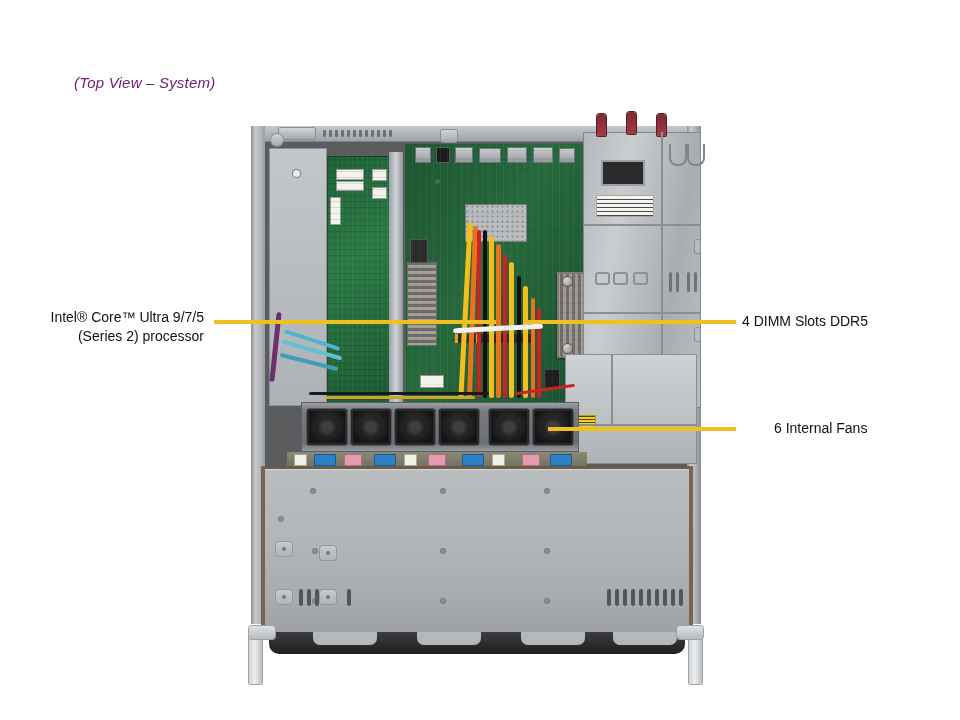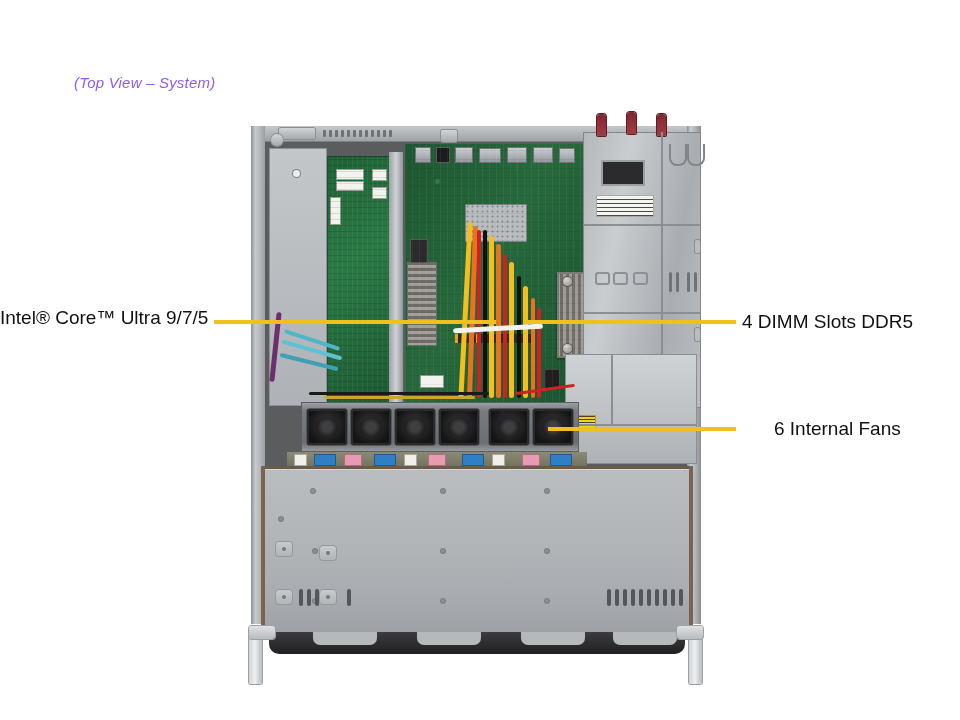--- a/index.html
+++ b/index.html
@@ -9,26 +9,26 @@
     background:#ffffff;
     font-family:"Liberation Sans", sans-serif;
     overflow:hidden;
     position:relative;
   }
   #stage{position:absolute;left:0;top:0;width:960px;height:720px;}
 
   
   .caption{
     position:absolute;left:74px;top:74px;
-    font-size:15px;font-style:italic;color:#8b5cf6;
+    font-size:15px;font-style:italic;color:#701a75;
     letter-spacing:.2px;white-space:nowrap;
   }
 
   
-  .callout{position:absolute;font-size:19px;color:#111;line-height:19px;white-space:nowrap;}
+  .callout{position:absolute;font-size:14px;color:#111;line-height:19px;white-space:nowrap;}
   .callout.left{text-align:right;}
   .callout.right{text-align:left;}
 
   .leader{position:absolute;background:#f0c01e;height:4px;border-radius:0;}
 
   
   .chassis{
     position:absolute;left:251px;top:126px;width:450px;height:516px;
   }
 
@@ -437,20 +437,21 @@
     <div class="ear" style="left:438px;top:506px;"></div>
     <div class="ear-hook" style="left:426px;top:500px;"></div>
   </div>
 
   <div class="leader" style="left:214px;top:320px;width:282px;"></div>
   <div class="leader" style="left:528px;top:320px;width:208px;"></div>
   <div class="leader" style="left:548px;top:427px;width:188px;"></div>
 
   <div class="callout left" style="left:0px;top:308px;width:204px;">
     <div>Intel® Core™ Ultra 9/7/5</div>
+    <div>(Series 2) processor</div>
   </div>
 
   <div class="callout right" style="left:742px;top:312px;">
     <div>4 DIMM Slots DDR5</div>
   </div>
 
   <div class="callout right" style="left:774px;top:419px;">
     <div>6 Internal Fans</div>
   </div>
 

